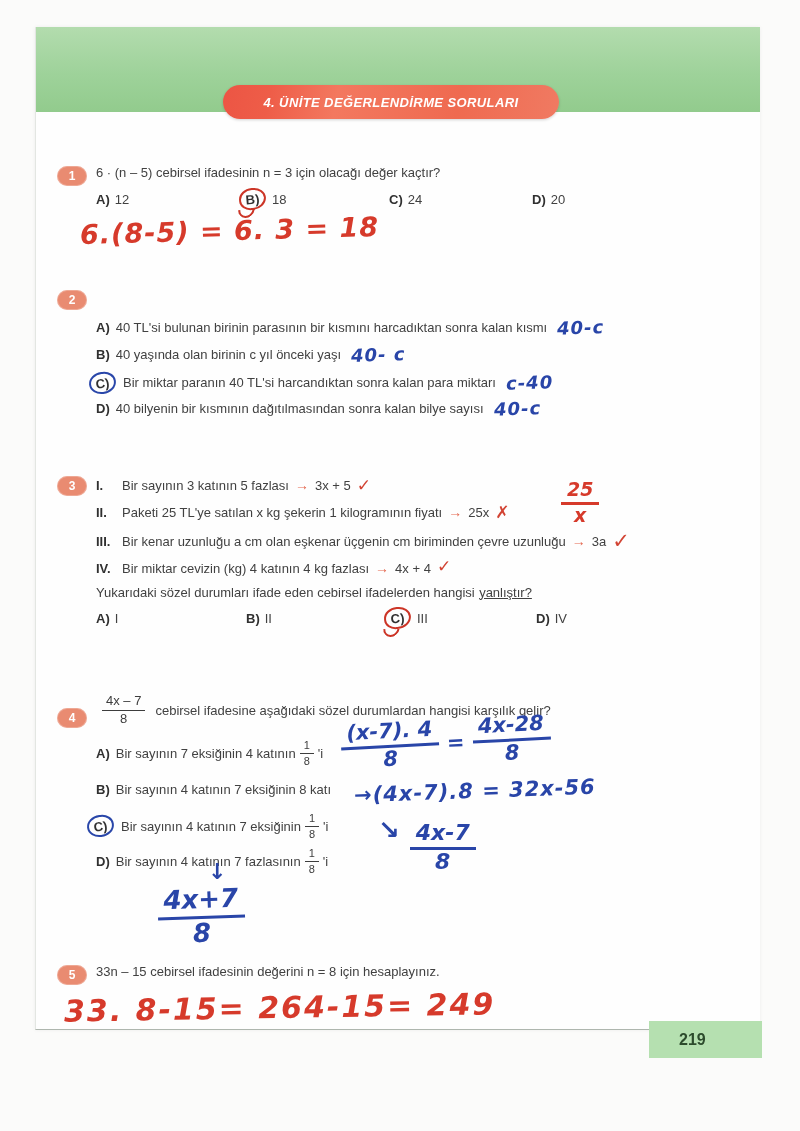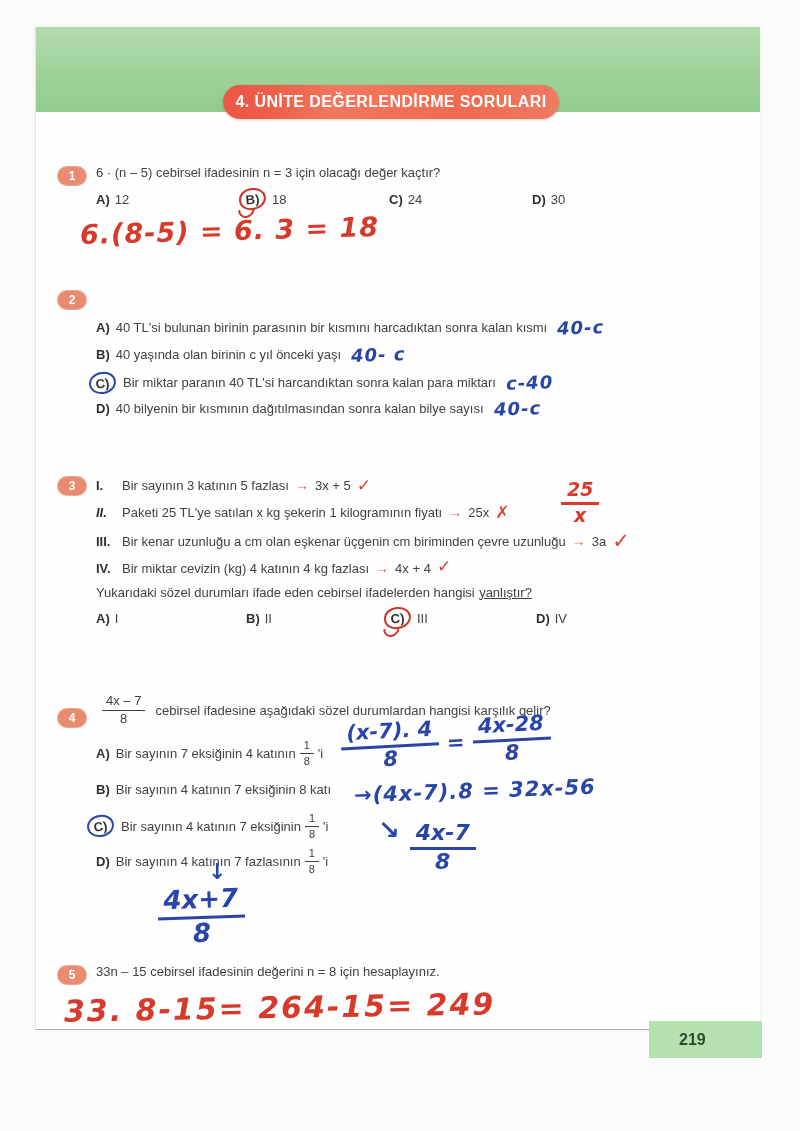--- a/index.html
+++ b/index.html
@@ -5,21 +5,21 @@
   * { margin:0; padding:0; box-sizing:border-box; }
   html,body { width:800px; height:1131px; background:#fbfbfa; font-family:"Liberation Sans", sans-serif; }
   .scan-page { position:absolute; left:35px; top:27px; width:725px; height:1003px;
                background:#fefefe; border-left:1px solid #e3e6e2; border-bottom:1px solid #aeb6ae;
                box-shadow:0 0 4px rgba(0,0,0,0.06); }
   .green-band { position:absolute; left:0; top:0; width:100%; height:85px;
                 background:linear-gradient(180deg,#b3dcae 0%,#9ed29a 55%,#92cb8d 100%); }
   .banner { position:absolute; left:187px; top:58px; width:336px; height:34px; border-radius:17px;
             background:linear-gradient(100deg,#ec5544 0%,#ee5d48 14%,#f3785f 34%,#ef6a50 70%,#f07a62 100%);
             display:flex; align-items:center; justify-content:center;
-            color:#fff; font-weight:bold; font-size:16px; letter-spacing:.4px;
+            color:#fff; font-weight:bold; font-style:italic; font-size:13px; letter-spacing:.4px;
             box-shadow:0 1px 3px rgba(0,0,0,.18); }
   .qbadge { position:absolute; width:30px; height:20px; border-radius:10px; background:#e98b71;
             color:#fff; font-weight:bold; font-size:12px; display:flex; align-items:center; justify-content:center;
             box-shadow:inset 0 0 0 1px rgba(255,255,255,.25); }
   .qtext, .otext, .oval { font-size:13px; color:#414141; }
   .olabel { font-weight:bold; font-size:13px; color:#303030; }
   .row { position:absolute; display:flex; align-items:center; white-space:nowrap; }
   .u-print { text-decoration:underline; }
   .u-pen { border-bottom:2px solid #5d86b8; padding-bottom:1px; }
   .circ { position:relative; display:inline-flex; align-items:center; justify-content:center;
@@ -75,21 +75,21 @@
         <span class="olabel">B)</span>
       </span>
       <span class="oval">18</span>
     </span>
     <span class="opt w143">
       <span class="olabel">C)</span>
       <span class="oval">24</span>
     </span>
     <span class="opt">
       <span class="olabel">D)</span>
-      <span class="oval">30</span>
+      <span class="oval">20</span>
     </span>
   </div>
   <div class="row hw hw-red" style="left:44px; top:188px; font-size:27px; letter-spacing:1px; transform:rotate(-1.5deg);">6.(8-5) = 6. 3 = 18</div>
 
   <span class="qbadge" style="left:21px; top:263px;">2</span>
   <div class="row" style="left:60px; top:290px;">
     <span class="olabel">A)</span>
     <span class="otext optxt-gap">40 TL'si bulunan birinin parasının bir kısmını harcadıktan sonra kalan kısmı</span>
     <span class="hw hw-blue note">40-c</span>
   </div>
@@ -113,21 +113,21 @@
 
   <span class="qbadge" style="left:21px; top:449px;">3</span>
   <div class="row" style="left:60px; top:448px;">
     <span class="olabel" style="width:26px;">I.</span>
     <span class="otext">Bir sayının 3 katının 5 fazlası</span>
     <span class="parrow">→</span>
     <span class="otext">3x + 5</span>
     <span class="hw mark ok">✓</span>
   </div>
   <div class="row" style="left:60px; top:475px;">
-    <span class="olabel" style="width:26px;font-style:italic;">II.</span>
+    <span class="olabel" style="width:26px;">II.</span>
     <span class="otext">Paketi 25 TL'ye satılan x kg şekerin 1 kilogramının fiyatı</span>
     <span class="parrow">→</span>
     <span class="otext">25x</span>
     <span class="hw mark bad">✗</span>
   </div>
   <span class="hwfrac red hw hw-red" style="position:absolute; left:525px; top:452px; font-size:19px;">
     <span class="fnum">25</span>
     <span class="fden">x</span>
   </span>
   <div class="row" style="left:60px; top:502px;">

